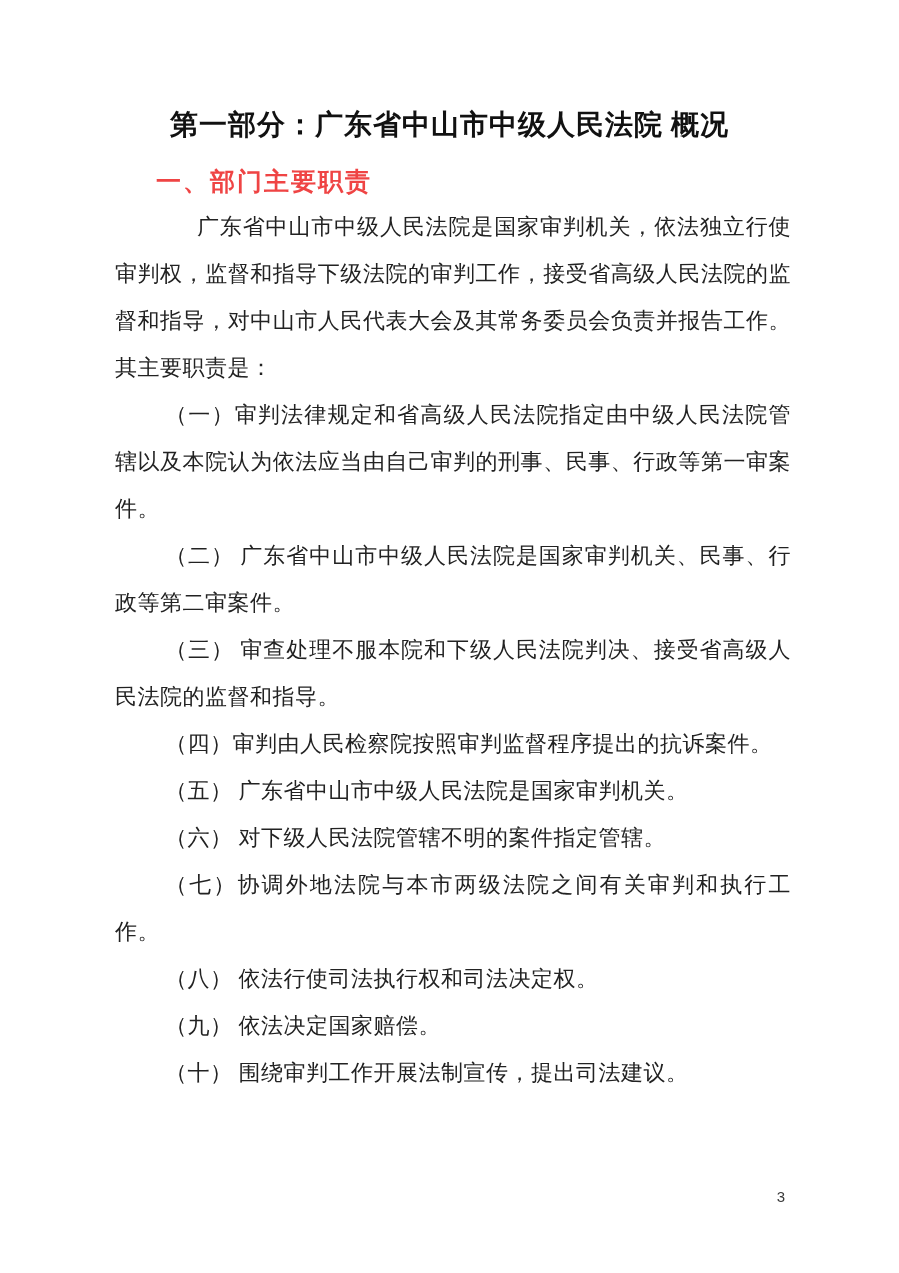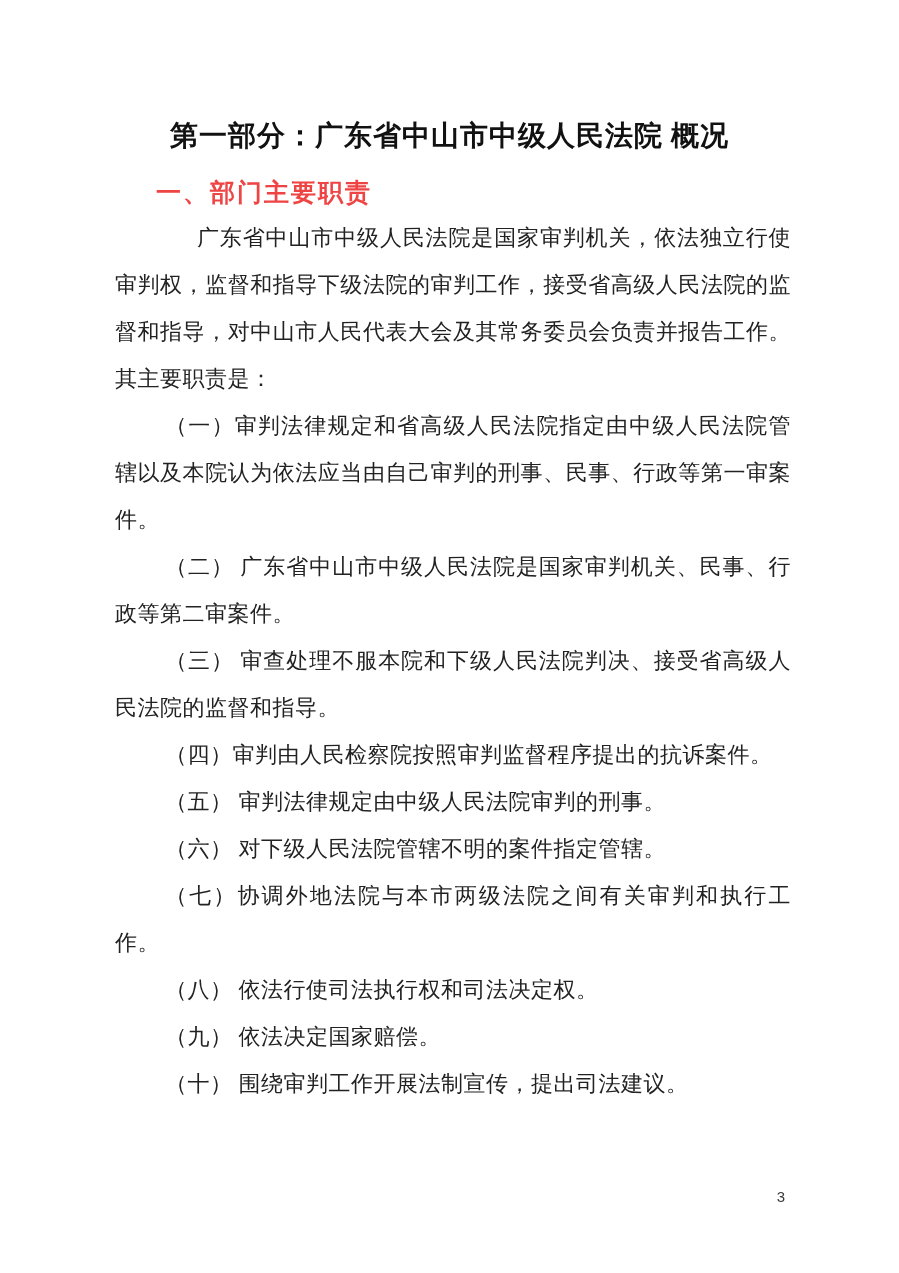--- a/index.html
+++ b/index.html
@@ -13,21 +13,21 @@
   .page {
     position: relative;
     width: 899px;
     height: 1273px;
     margin: 0 auto;
     background: #ffffff;
     color: #222222;
     overflow: hidden;
   }
   .doc-title {
-    margin: 11px;
+    margin: 0;
     padding-top: 106px;
     text-align: center;
     font-size: 28px;
     font-weight: bold;
     letter-spacing: 1px;
     color: #111111;
   }
   .section-heading {
     margin: 21px 0 0 156px;
     font-size: 25px;
@@ -77,21 +77,21 @@
     <p class="para intro">广东省中山市中级人民法院是国家审判机关，依法独立行使审判权，监督和指导下级法院的审判工作，接受省高级人民法院的监督和指导，对中山市人民代表大会及其常务委员会负责并报告工作。其主要职责是：</p>
 
     <p class="para item">（一）审判法律规定和省高级人民法院指定由中级人民法院管辖以及本院认为依法应当由自己审判的刑事、民事、行政等第一审案件。</p>
 
     <p class="para item">（二） 广东省中山市中级人民法院是国家审判机关、民事、行政等第二审案件。</p>
 
     <p class="para item">（三） 审查处理不服本院和下级人民法院判决、接受省高级人民法院的监督和指导。</p>
 
     <p class="para item">（四）审判由人民检察院按照审判监督程序提出的抗诉案件。</p>
 
-    <p class="para item">（五） 审判法律规定由中级人民法院审判的刑事。</p>
+    <p class="para item">（五） 广东省中山市中级人民法院是国家审判机关。</p>
 
     <p class="para item">（六） 对下级人民法院管辖不明的案件指定管辖。</p>
 
     <p class="para item">（七）协调外地法院与本市两级法院之间有关审判和执行工作。</p>
 
     <p class="para item">（八） 依法行使司法执行权和司法决定权。</p>
 
     <p class="para item">（九） 依法决定国家赔偿。</p>
 
     <p class="para item">（十） 围绕审判工作开展法制宣传，提出司法建议。</p>

